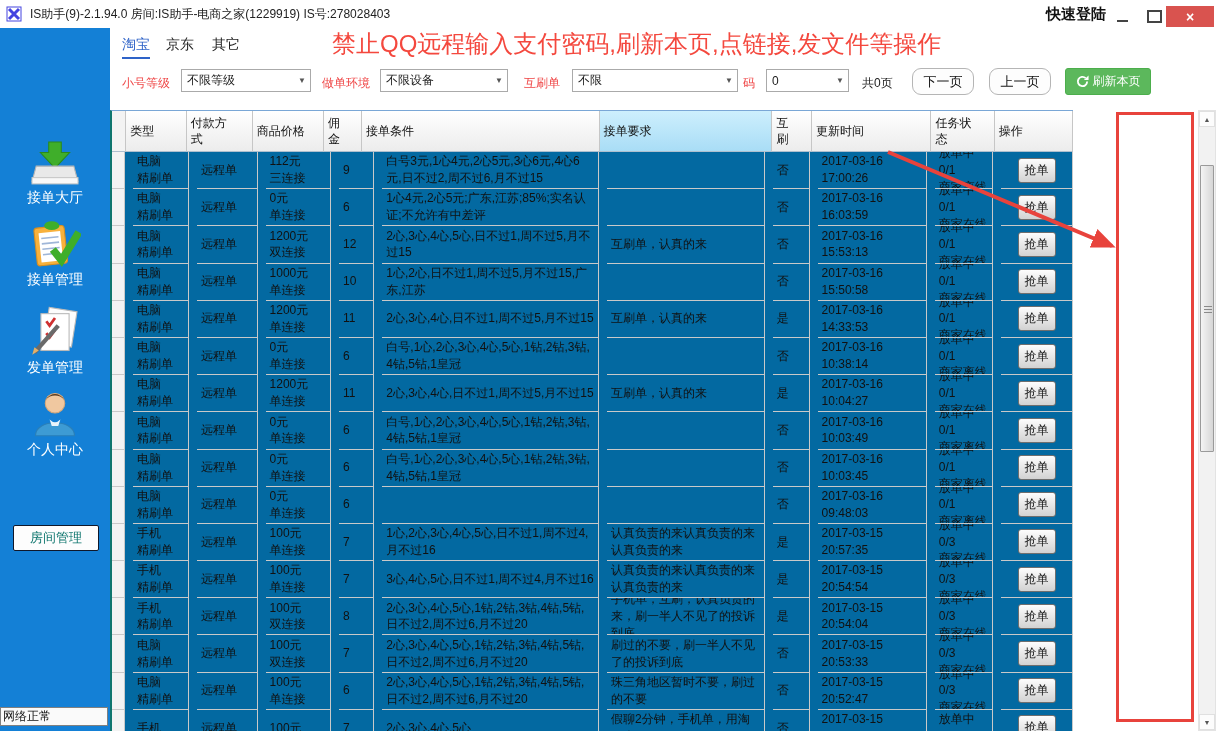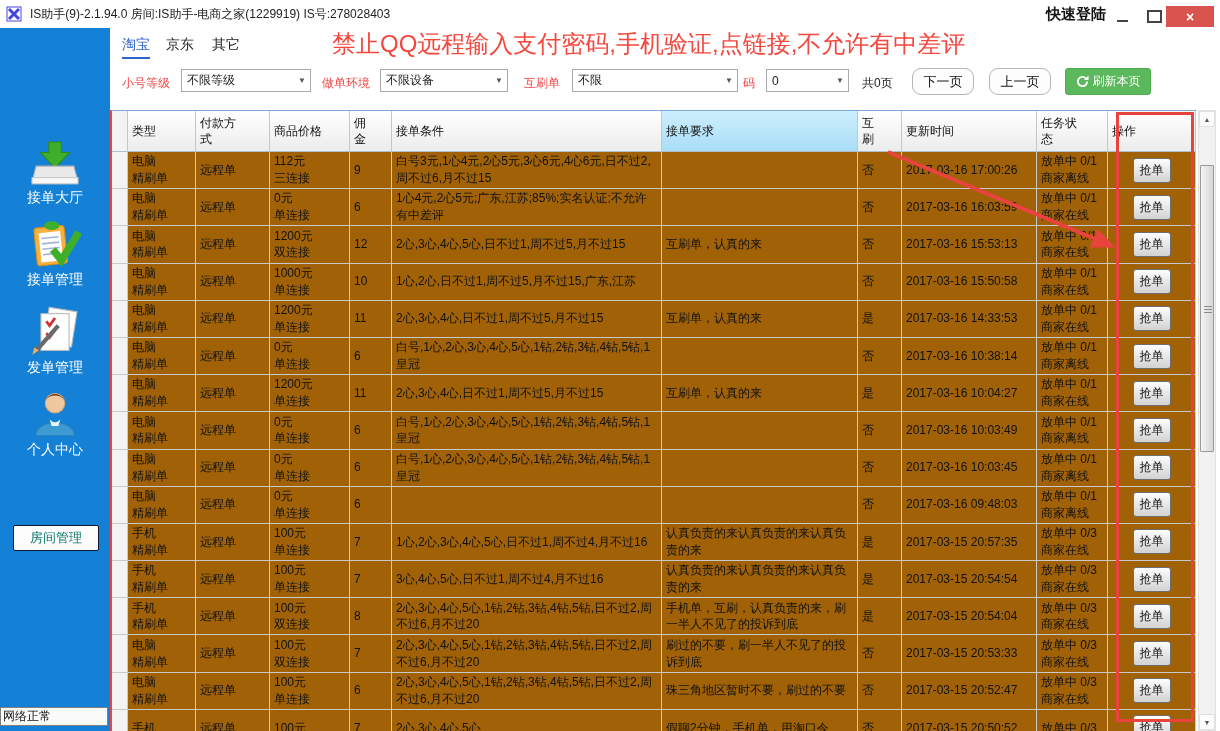--- a/index.html
+++ b/index.html
@@ -37,28 +37,28 @@
   .flt-label{position:absolute;top:75px;font-size:12px;color:#ef4444;}
   .dropdown{position:absolute;top:69px;height:23px;background:#fff;border:1px solid #aaa;box-sizing:border-box;
             font-size:12px;display:flex;align-items:center;padding-left:5px;cursor:pointer;}
   .dropdown .dd-arrow{position:absolute;right:4px;font-size:8px;color:#555;}
   .pg-btn{position:absolute;top:68px;height:27px;background:#fdfdfd;border:1px solid #b5b5b5;border-radius:9px;
           font-size:13px;color:#111;display:flex;align-items:center;justify-content:center;cursor:pointer;box-sizing:border-box;}
   .refresh-btn{position:absolute;left:1065px;top:68px;width:86px;height:27px;background:#5cb85c;border:1px solid #4cae4c;
                border-radius:3px;color:#fff;font-size:12px;display:flex;align-items:center;justify-content:center;gap:4px;cursor:pointer;box-sizing:border-box;}
   .total-pages{position:absolute;left:862px;top:75px;font-size:12px;}
   
-  .grid{position:absolute;left:110px;top:110px;width:1086px;height:621px;overflow:hidden;
-        border-left:2px solid #ef4444;border-top:1px solid #7aa7d6;box-sizing:border-box;background:#a16207;}
+  .grid{position:absolute;left:110px;top:110px;width:963px;height:621px;overflow:hidden;
+        border-left:2px solid #0f766e;border-top:1px solid #7aa7d6;box-sizing:border-box;background:#0369a1;}
   .thead{display:flex;height:41px;}
   .th{box-sizing:border-box;border-right:1px solid #c6c6c6;border-bottom:1px solid #aebfce;
       background:linear-gradient(#ffffff,#ececec);font-size:12px;color:#111;display:flex;align-items:center;
       padding:2px 4px;white-space:pre-line;line-height:1.35;}
   .th.hl{background:linear-gradient(#cdeffd,#a9ddf6);}
-  .tr{display:flex;height:37.2px;}
+  .tr{display:flex;height:37.2px;gap:8px;}
   .td{box-sizing:border-box;border-right:1px solid #c9c9c9;border-bottom:1px solid #c9c9c9;font-size:12px;color:#111;
       display:flex;align-items:center;padding:1px 4px;overflow:hidden;line-height:1.4;}
   .pre{white-space:pre-line;}
   .wrap{word-break:break-all;}
   .ind{background:#f3f3f3;padding:0;}
   .op{justify-content:center;}
   .c0{width:16px;}.c1{width:68px;}.c2{width:74px;}.c3{width:80px;}.c4{width:42px;}.c5{width:270px;}
   .c6{width:196px;}.c7{width:44px;}.c8{width:135px;}.c9{width:71px;}.c10{width:88px;}
   .grab-btn{width:38px;height:25px;border:1px solid #6e6e6e;border-radius:3px;background:linear-gradient(#fdfdfd,#d2d2d2);
             font-size:12px;color:#111;cursor:pointer;font-family:inherit;}
@@ -137,21 +137,21 @@
       <div class="side-label">个人中心</div>
     </div>
     <div class="room-btn">房间管理</div>
     <div class="net-status">网络正常</div>
   </div>
 
   <div class="tab active" style="left:122px;">淘宝</div>
   <div class="tab" style="left:166px;">京东</div>
   <div class="tab" style="left:212px;">其它</div>
 
-  <div class="warning">禁止QQ远程输入支付密码,手机验证,点链接,不允许有中差评</div>
+  <div class="warning">禁止QQ远程输入支付密码,刷新本页,点链接,发文件等操作</div>
 
   <span class="flt-label" style="left:122px;">小号等级</span>
   <div class="dropdown" style="left:181px;width:130px;">
     <span>不限等级</span>
     <span class="dd-arrow">▼</span>
   </div>
   <span class="flt-label" style="left:322px;">做单环境</span>
   <div class="dropdown" style="left:380px;width:128px;">
     <span>不限设备</span>
     <span class="dd-arrow">▼</span>

